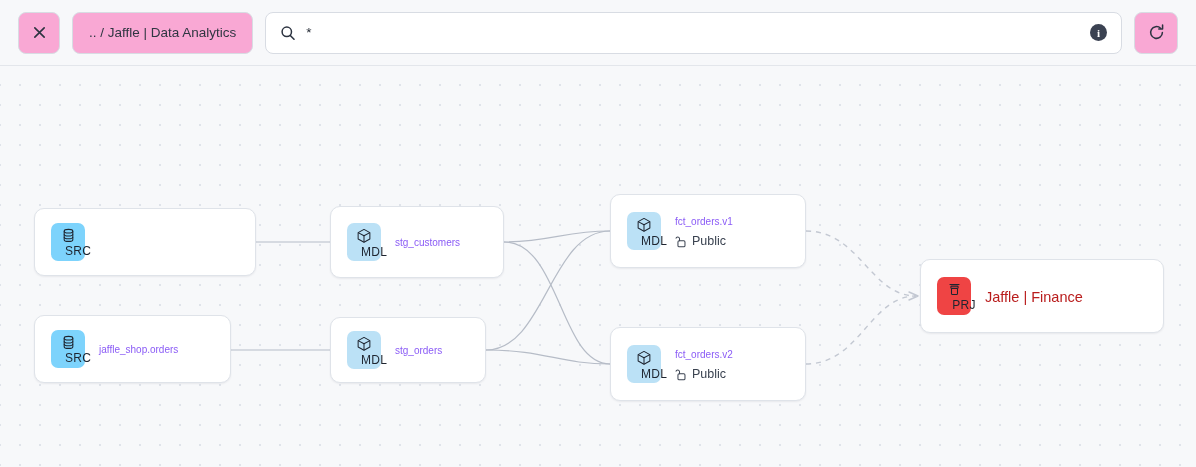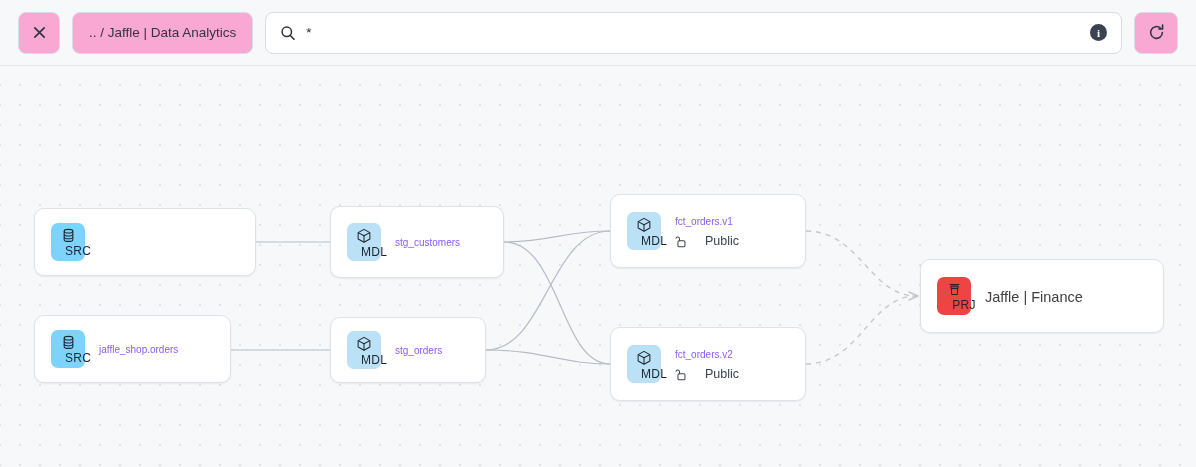--- a/index.html
+++ b/index.html
@@ -115,26 +115,26 @@
     padding-left: 20px;
   }
   .badge-src { background: #7dd3fc; }
   .badge-mdl { background: #bbe1f6; }
   .badge-prj { background: #ef4444; }
 
   .node-text { display: flex; flex-direction: column; justify-content: center; min-width: 0; }
   .node-title { font-size: 10px; color: #8b5cf6; white-space: nowrap; line-height: 19px; }
   .node-sub {
     font-size: 12.5px; color: #3a4250;
-    display: flex; align-items: center; gap: 18px;
+    display: flex; align-items: center; gap: 5px;
     line-height: 17px; margin-top: 2px;
     white-space: nowrap;
   }
   .node-kicker { font-size: 12.5px; color: #3c434f; line-height: 16px; white-space: nowrap; }
-  .node-name-big { font-size: 14.5px; color: #404040; line-height: 20px; white-space: nowrap; margin-top: 1px; text-align: center; }
+  .node-name-big { font-size: 14.5px; color: #b91c1c; line-height: 20px; white-space: nowrap; margin-top: 1px; text-align: center; }
 
   
   #node-src-customers { left: 34px;  top: 142px; width: 222px; height: 68px; }
   #node-src-orders    { left: 34px;  top: 249px; width: 197px; height: 68px; }
   #node-stg-customers { left: 330px; top: 140px; width: 174px; height: 72px; }
   #node-stg-orders    { left: 330px; top: 251px; width: 156px; height: 66px; }
   #node-fct-v1        { left: 610px; top: 128px; width: 196px; height: 74px; }
   #node-fct-v2        { left: 610px; top: 261px; width: 196px; height: 74px; }
   #node-prj           { left: 920px; top: 193px; width: 244px; height: 74px; }
 </style>

